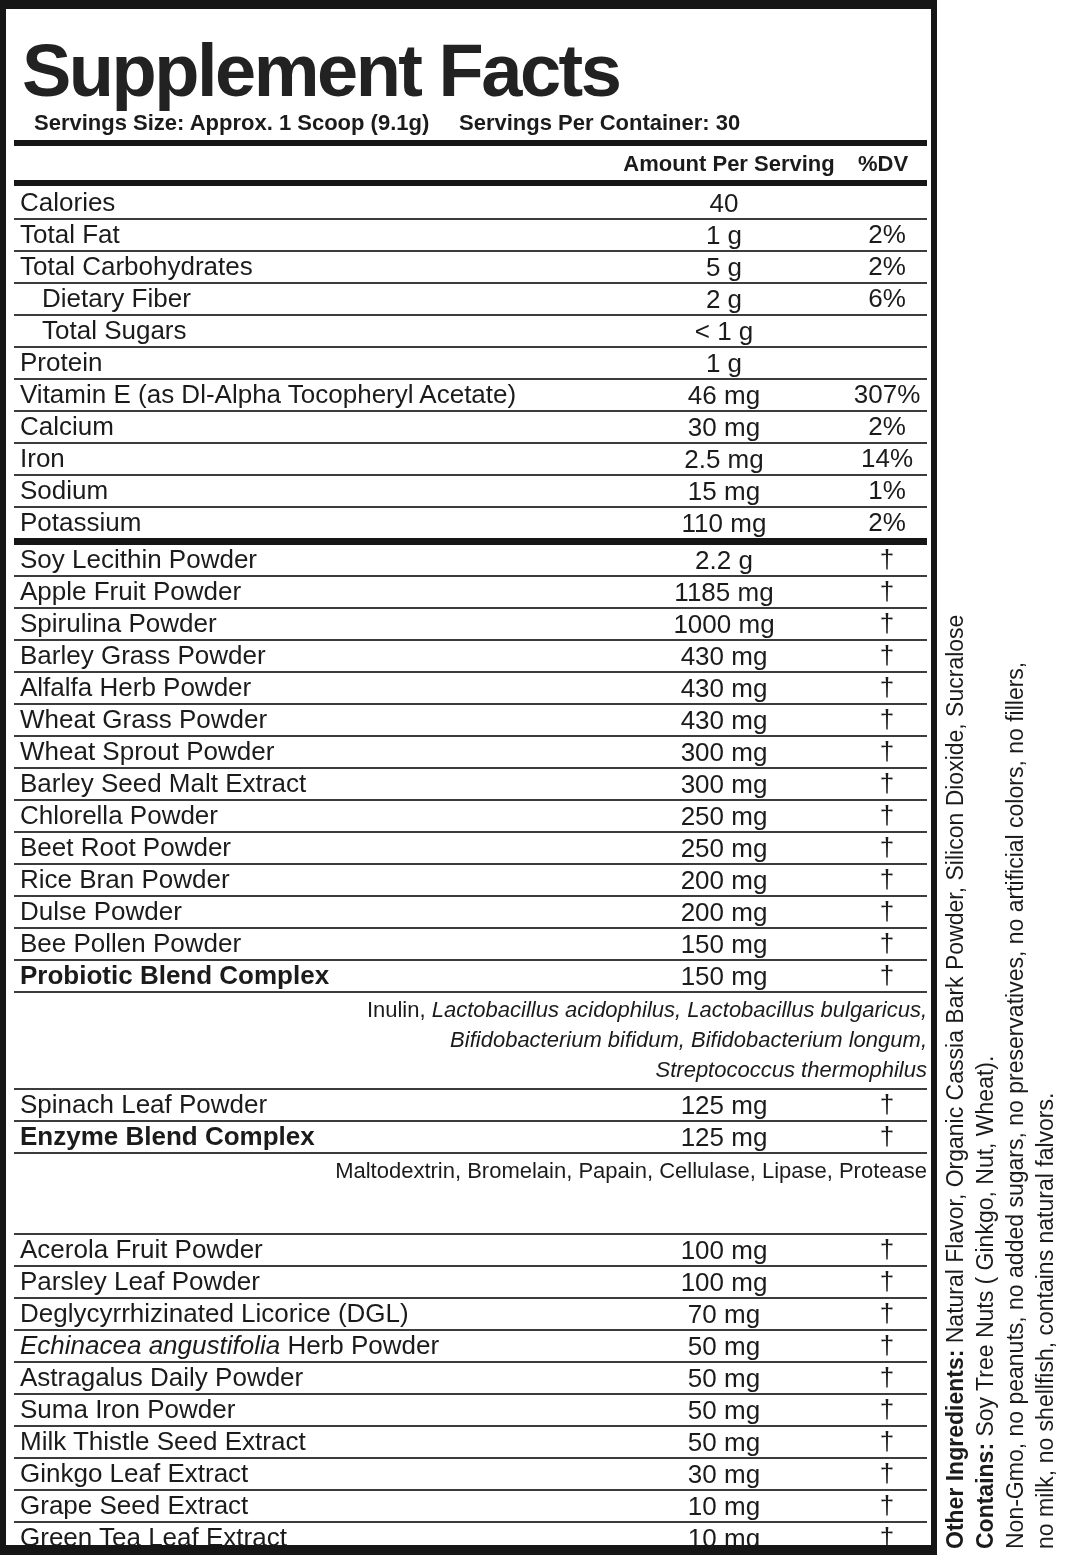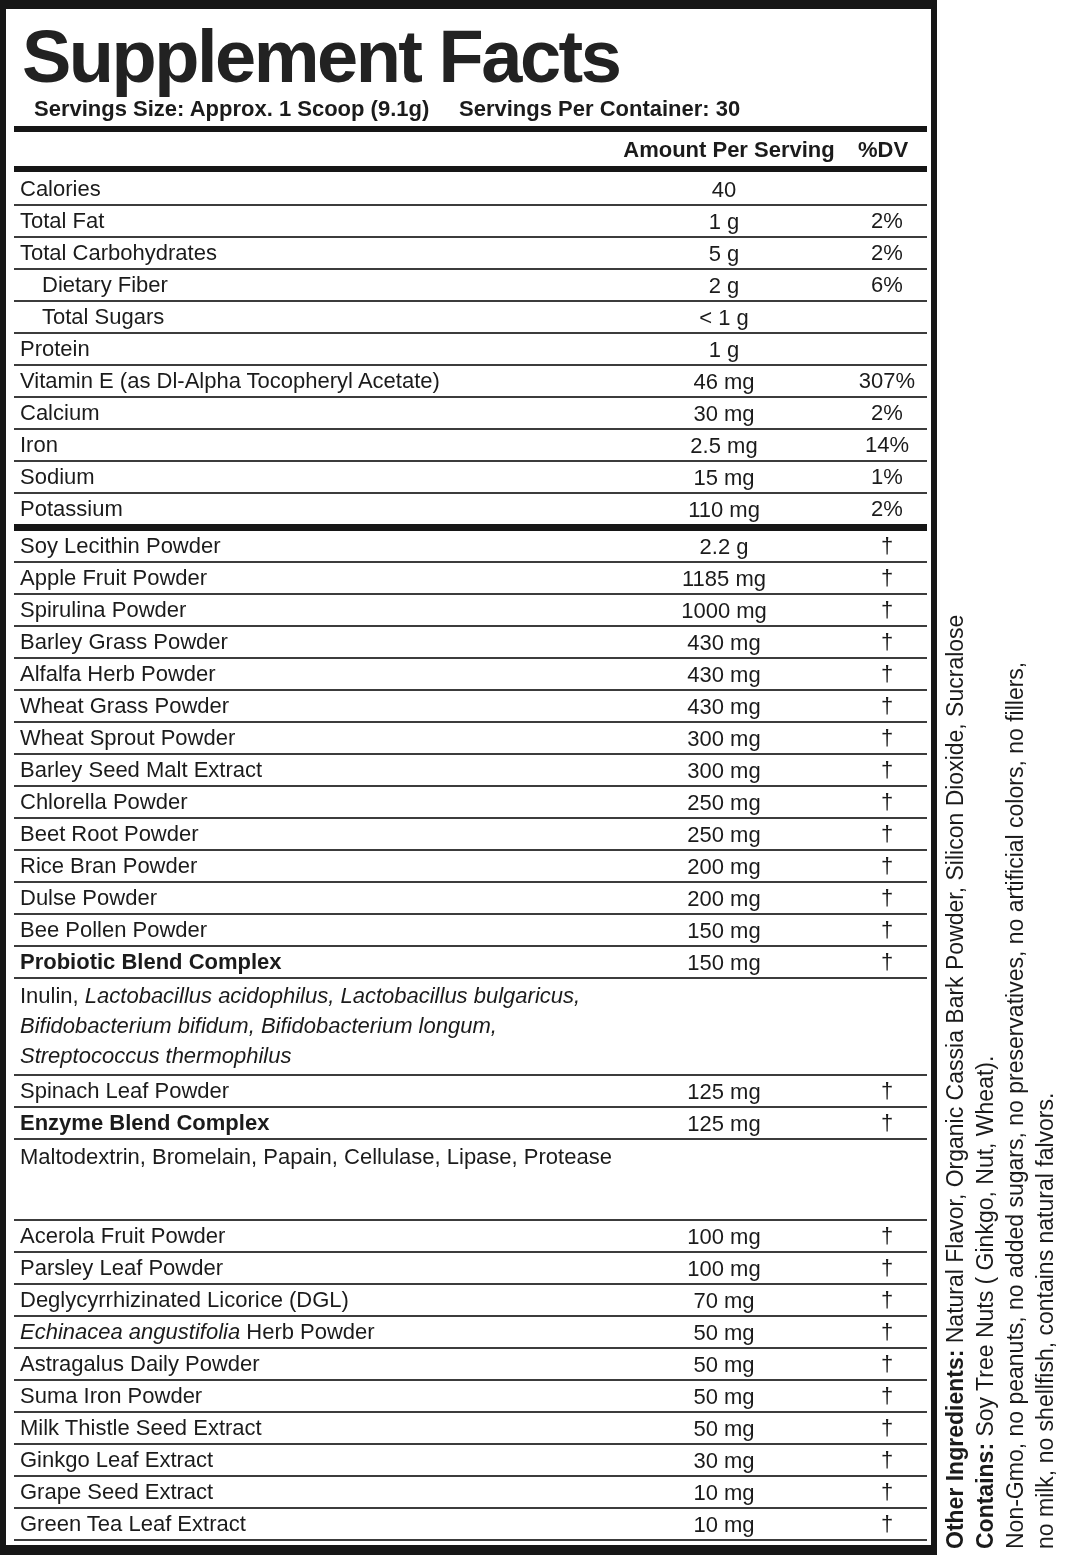--- a/index.html
+++ b/index.html
@@ -11,37 +11,37 @@
     background:var(--bg);color:var(--ink);
     font-family:"Liberation Sans",sans-serif;
   }
   .label-box{
     position:absolute;left:0;top:0;width:937px;height:1555px;box-sizing:border-box;
     border:6px solid var(--bar);border-top-width:9px;border-bottom-width:10px;
     background:var(--bg);overflow:hidden;
   }
   .inner{padding:0 4px 0 8px;}
   .title{
-    margin:12px 4px 2px 8px;font-size:74px;font-weight:bold;letter-spacing:-2.5px;
+    margin:26px 4px 2px 8px;font-size:74px;font-weight:bold;letter-spacing:-2.5px;
     line-height:0.98;white-space:nowrap;color:#222;
   }
   .serving-row{position:relative;height:28px;margin:2px 0 0 20px;font-weight:bold;font-size:22px;}
   .serv-count{position:absolute;left:425px;top:0;}
   .bar{height:6px;background:var(--bar);margin:2px 0;}
   .col-head{position:relative;height:30px;font-weight:bold;font-size:22px;}
   .amt-head{position:absolute;left:600px;width:230px;top:3px;text-align:center;white-space:nowrap;}
   .dv-head{position:absolute;right:4px;width:80px;top:3px;text-align:center;}
-  .row{position:relative;border-bottom:2px solid var(--rule);padding:3px 0 4px;font-size:22px;line-height:23px;min-height:23px;}
+  .row{position:relative;border-bottom:2px solid var(--rule);padding:3px 0 4px;font-size:26px;line-height:23px;min-height:23px;}
   .row .nm{padding-left:6px;display:inline-block;}
   .row.indent .nm{padding-left:28px;}
   .row.bold .nm{font-weight:bold;}
   .row .amt{position:absolute;left:590px;top:4px;width:240px;text-align:center;}
   .row .dv{position:absolute;right:0;top:3px;width:80px;text-align:center;}
   .row.thick{border-bottom:7px solid var(--bar);}
-  .subrow{border-bottom:2px solid var(--rule);font-size:22px;padding:2px 0 3px 6px;}
+  .subrow{border-bottom:2px solid var(--rule);font-size:22px;padding:2px 0 3px 6px;text-align:right;}
   .subrow .ln{line-height:30px;}
   .subrow.gap{padding-bottom:47px;}
   .it{font-style:italic;}
   .footer{padding:5px 0 0 8px;font-size:22px;line-height:26px;}
   .side-panel{position:absolute;left:940px;top:0;width:133px;height:1555px;}
   .side-rotated{
     position:absolute;left:0;top:1549px;transform-origin:0 0;transform:rotate(-90deg);
     width:1542px;height:130px;
   }
   .sline{height:30px;line-height:30px;font-size:23px;white-space:nowrap;}

